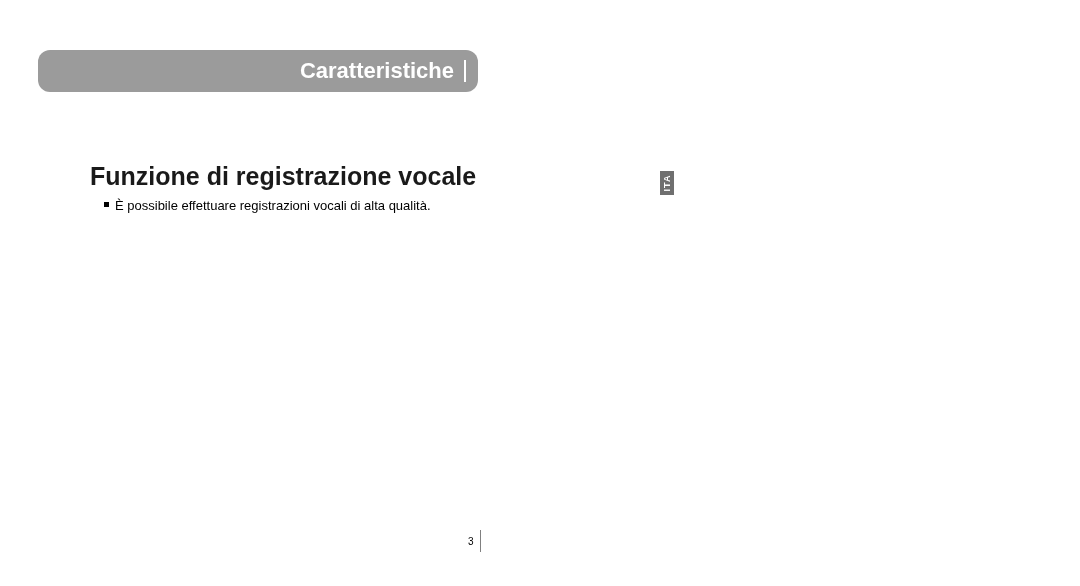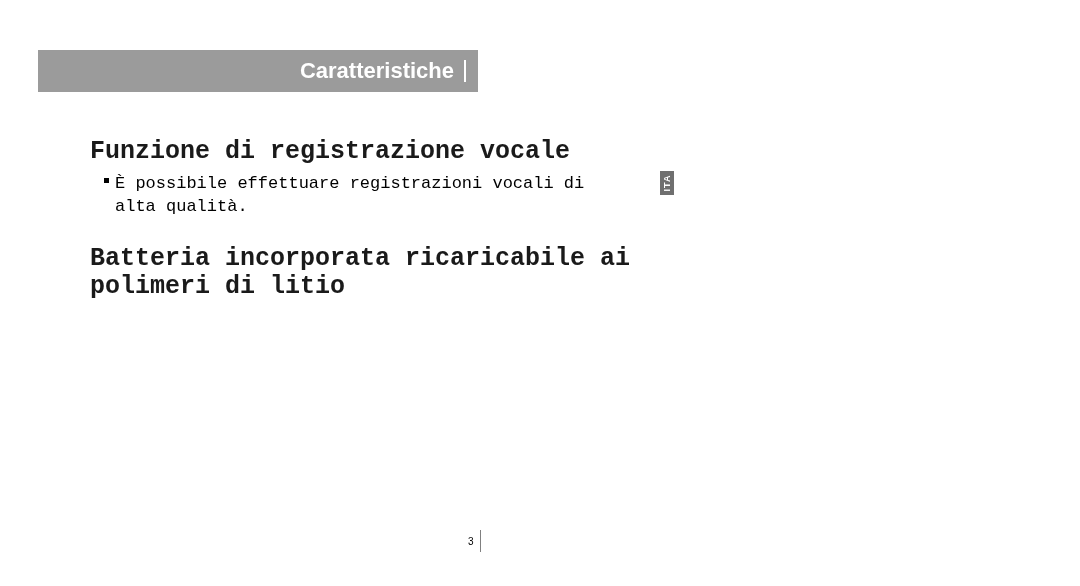--- a/index.html
+++ b/index.html
@@ -9,51 +9,51 @@
     position: absolute;
     left: 38px;
     top: 50px;
     width: 440px;
     height: 42px;
     background: #9b9b9b;
     display: flex;
     align-items: center;
     justify-content: flex-end;
     padding-right: 12px;
+    border-radius: 12px;
   }
   .header-title {
     color: #ffffff;
     font-size: 22px;
     font-weight: bold;
   }
   .header-divider {
     width: 2px;
     height: 22px;
     background: #ffffff;
     margin-left: 10px;
   }
   .content {
     position: absolute;
     left: 90px;
-    top: 138px;
+    top: 162px;
     width: 560px;
-    font-family: Liberation Mono, monospace;
   }
   .section { margin-bottom: 26px; }
   .section-title {
     font-size: 25px;
     font-weight: bold;
     line-height: 1.15;
     margin-bottom: 6px;
     color: #1a1a1a;
   }
   .bullet-row {
     display: flex;
     align-items: flex-start;
-    font-size: 17px;
+    font-size: 13px;
     line-height: 1.35;
     color: #000;
     padding-left: 14px;
   }
   .bullet-dot {
     width: 5px;
     height: 5px;
     background: #000;
     border-radius: 0;
     margin-top: 5px;
@@ -113,21 +113,20 @@
 
     <div class="section">
       <div class="section-title">Funzione di registrazione vocale</div>
       <div class="bullet-row">
         <span class="bullet-dot"></span>
         <span class="bullet-text">È possibile effettuare registrazioni vocali di alta qualità.</span>
       </div>
     </div>
 
     <div class="section">
-      <div class="section-title">Batteria incorporata ricaricabile ai polimeri di litio</div>
     </div>
 
     <div class="section">
     </div>
 
   </div>
 
   <div class="page-number-wrap">
     <span class="page-number">3</span>
     <span class="page-divider"></span>

